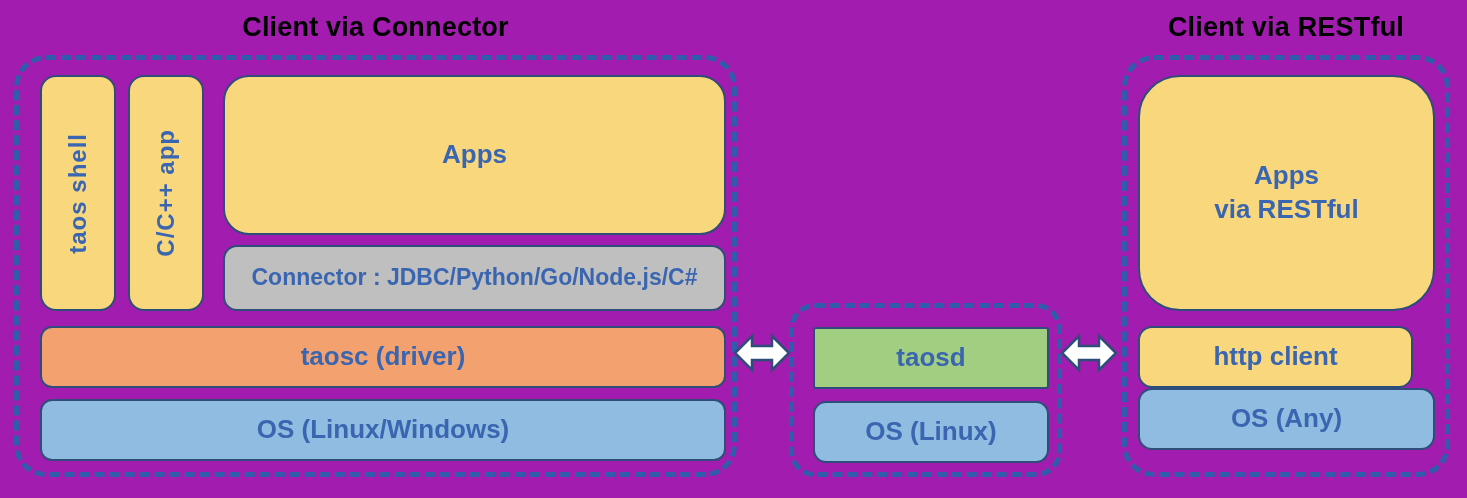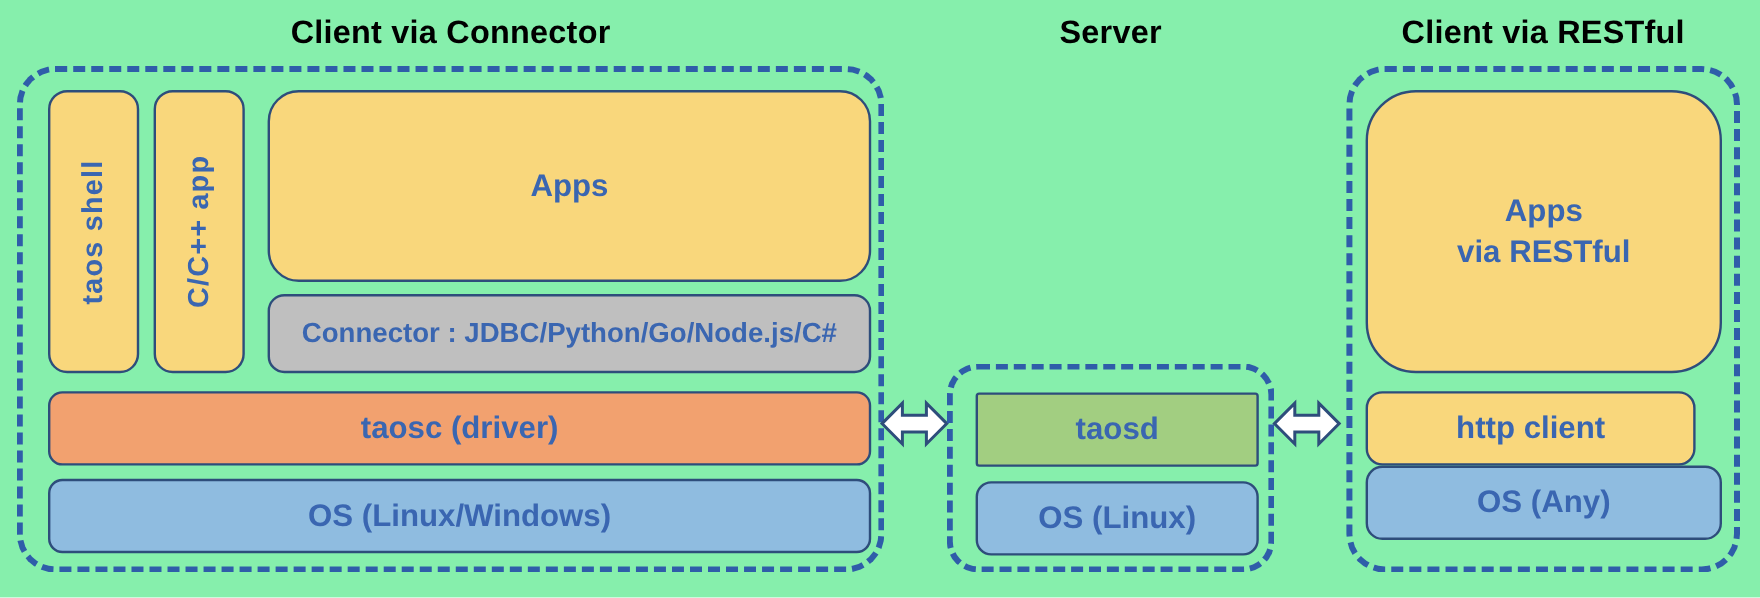--- a/index.html
+++ b/index.html
@@ -1,17 +1,17 @@
 <!DOCTYPE html>
 <html><head>
 <meta charset="utf-8">
 <style>
   html, body { margin:0; padding:0; background:#ffffff; }
   .canvas {
-    position:relative; width:1467px; height:498px; background:#86efac;
+    position:relative; width:1467px; height:498px; background:#a21caf;
     font-family:"Liberation Sans", sans-serif; overflow:hidden;
   }
   .section-title {
     position:absolute; top:12px; font-size:27px; font-weight:bold;
     color:#000000; text-align:center; letter-spacing:0.2px;
   }
   #title-left   { left:14px;   width:723px; }
   #title-server { left:789px;  width:273px; }
   #title-right  { left:1122px; width:328px; }
 
@@ -60,21 +60,20 @@
   .arrow { position:absolute; width:58px; height:44px; }
   #arrow-left  { left:733px;  top:331px; }
   #arrow-right { left:1060px; top:331px; }
 </style>
 </head>
 <body>
 
 <div class="canvas">
 
   <div class="section-title" id="title-left">Client via Connector</div>
-  <div class="section-title" id="title-server">Server</div>
   <div class="section-title" id="title-right">Client via RESTful</div>
 
   <div class="dashed-group" id="group-connector">
     <div class="box fill-yellow" id="box-taos-shell">
       <span class="vertical-label">taos shell</span>
     </div>
     <div class="box fill-yellow" id="box-cpp-app">
       <span class="vertical-label">C/C++ app</span>
     </div>
     <div class="box fill-yellow" id="box-apps">

